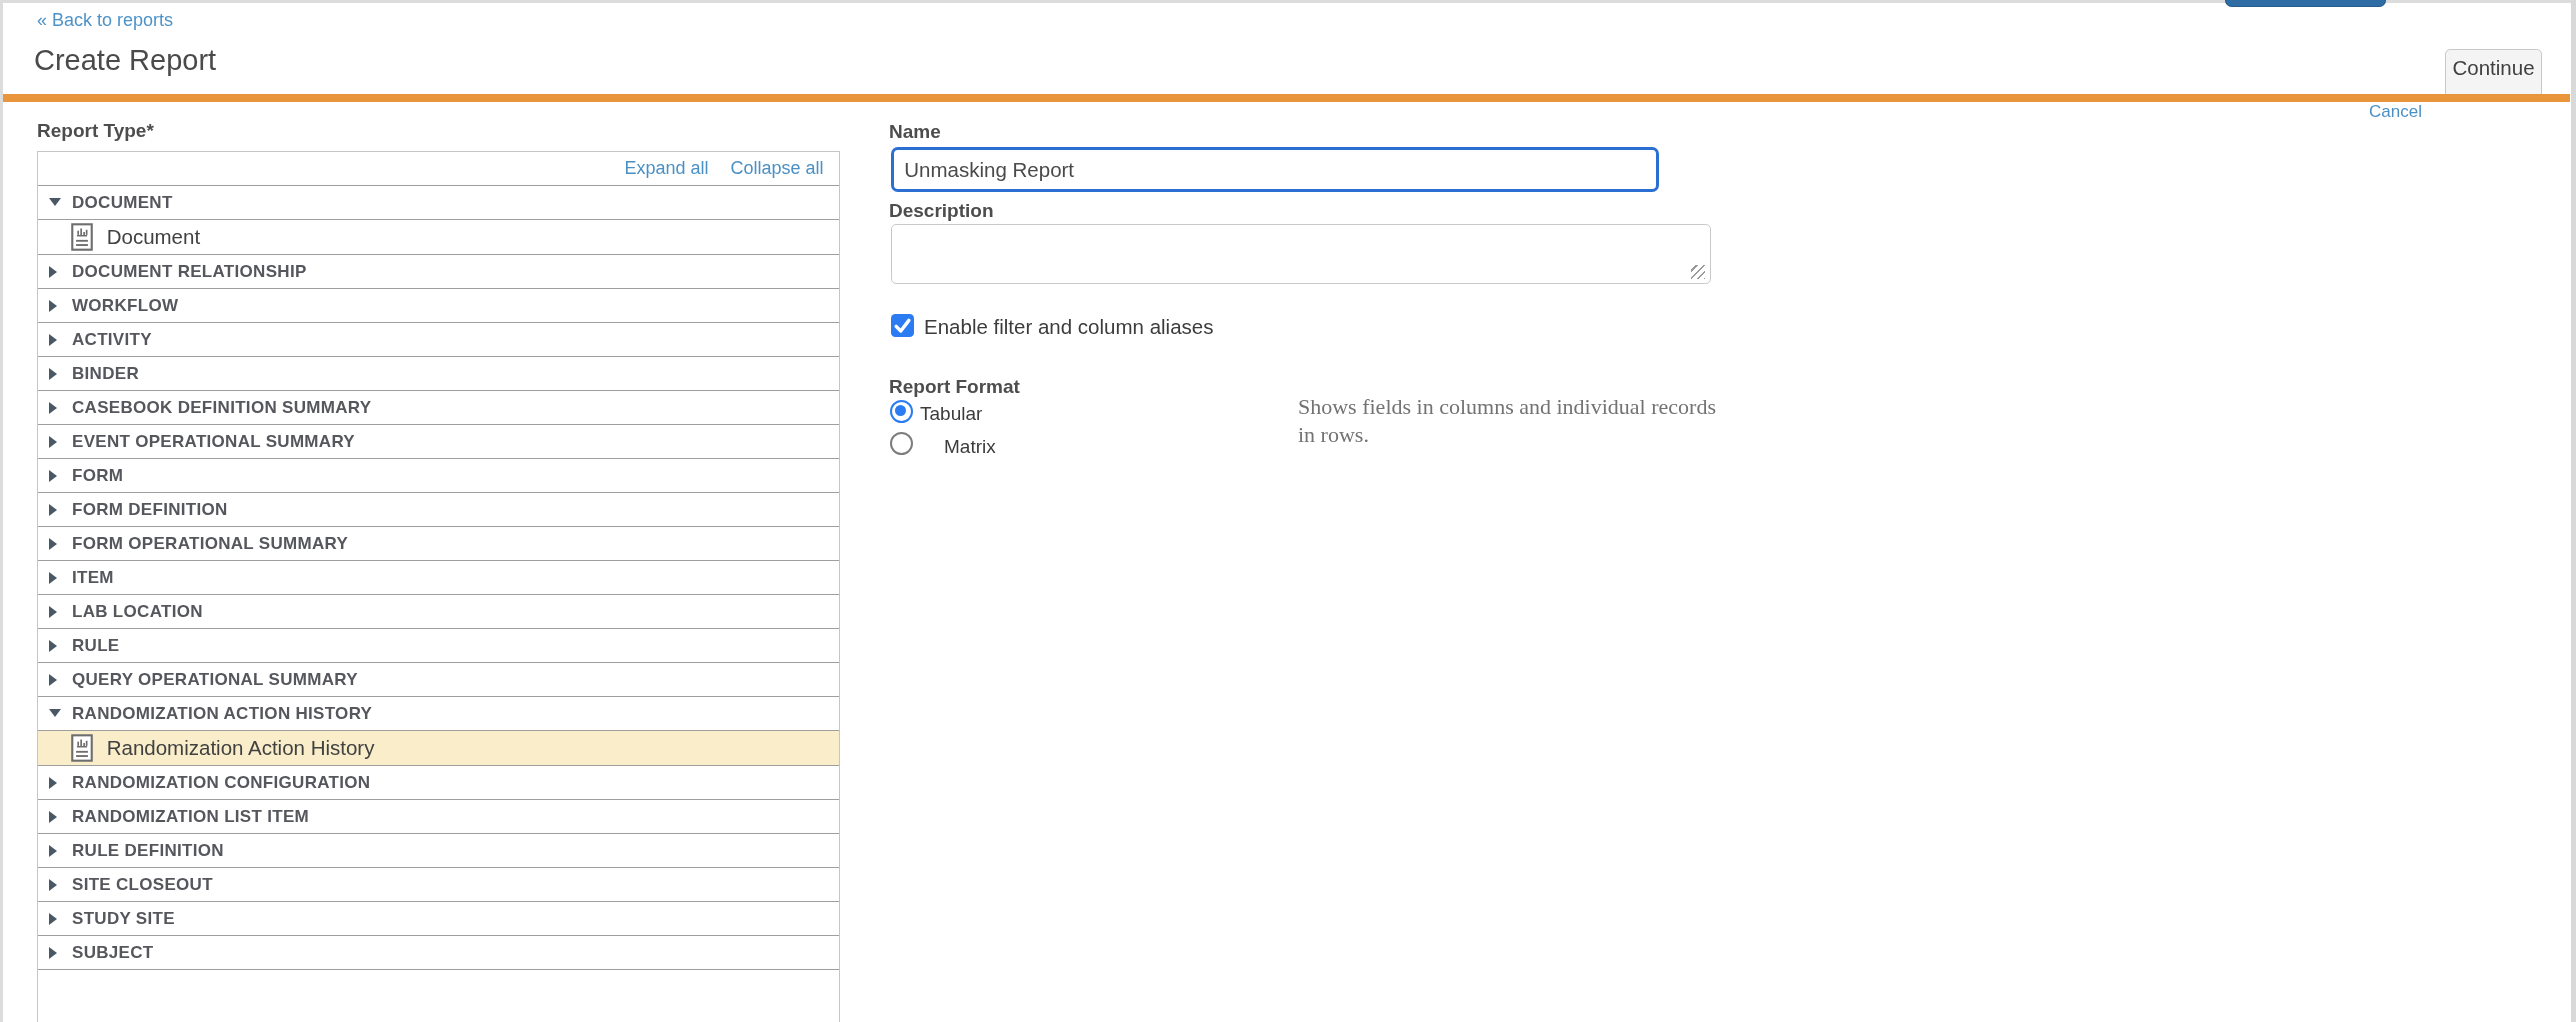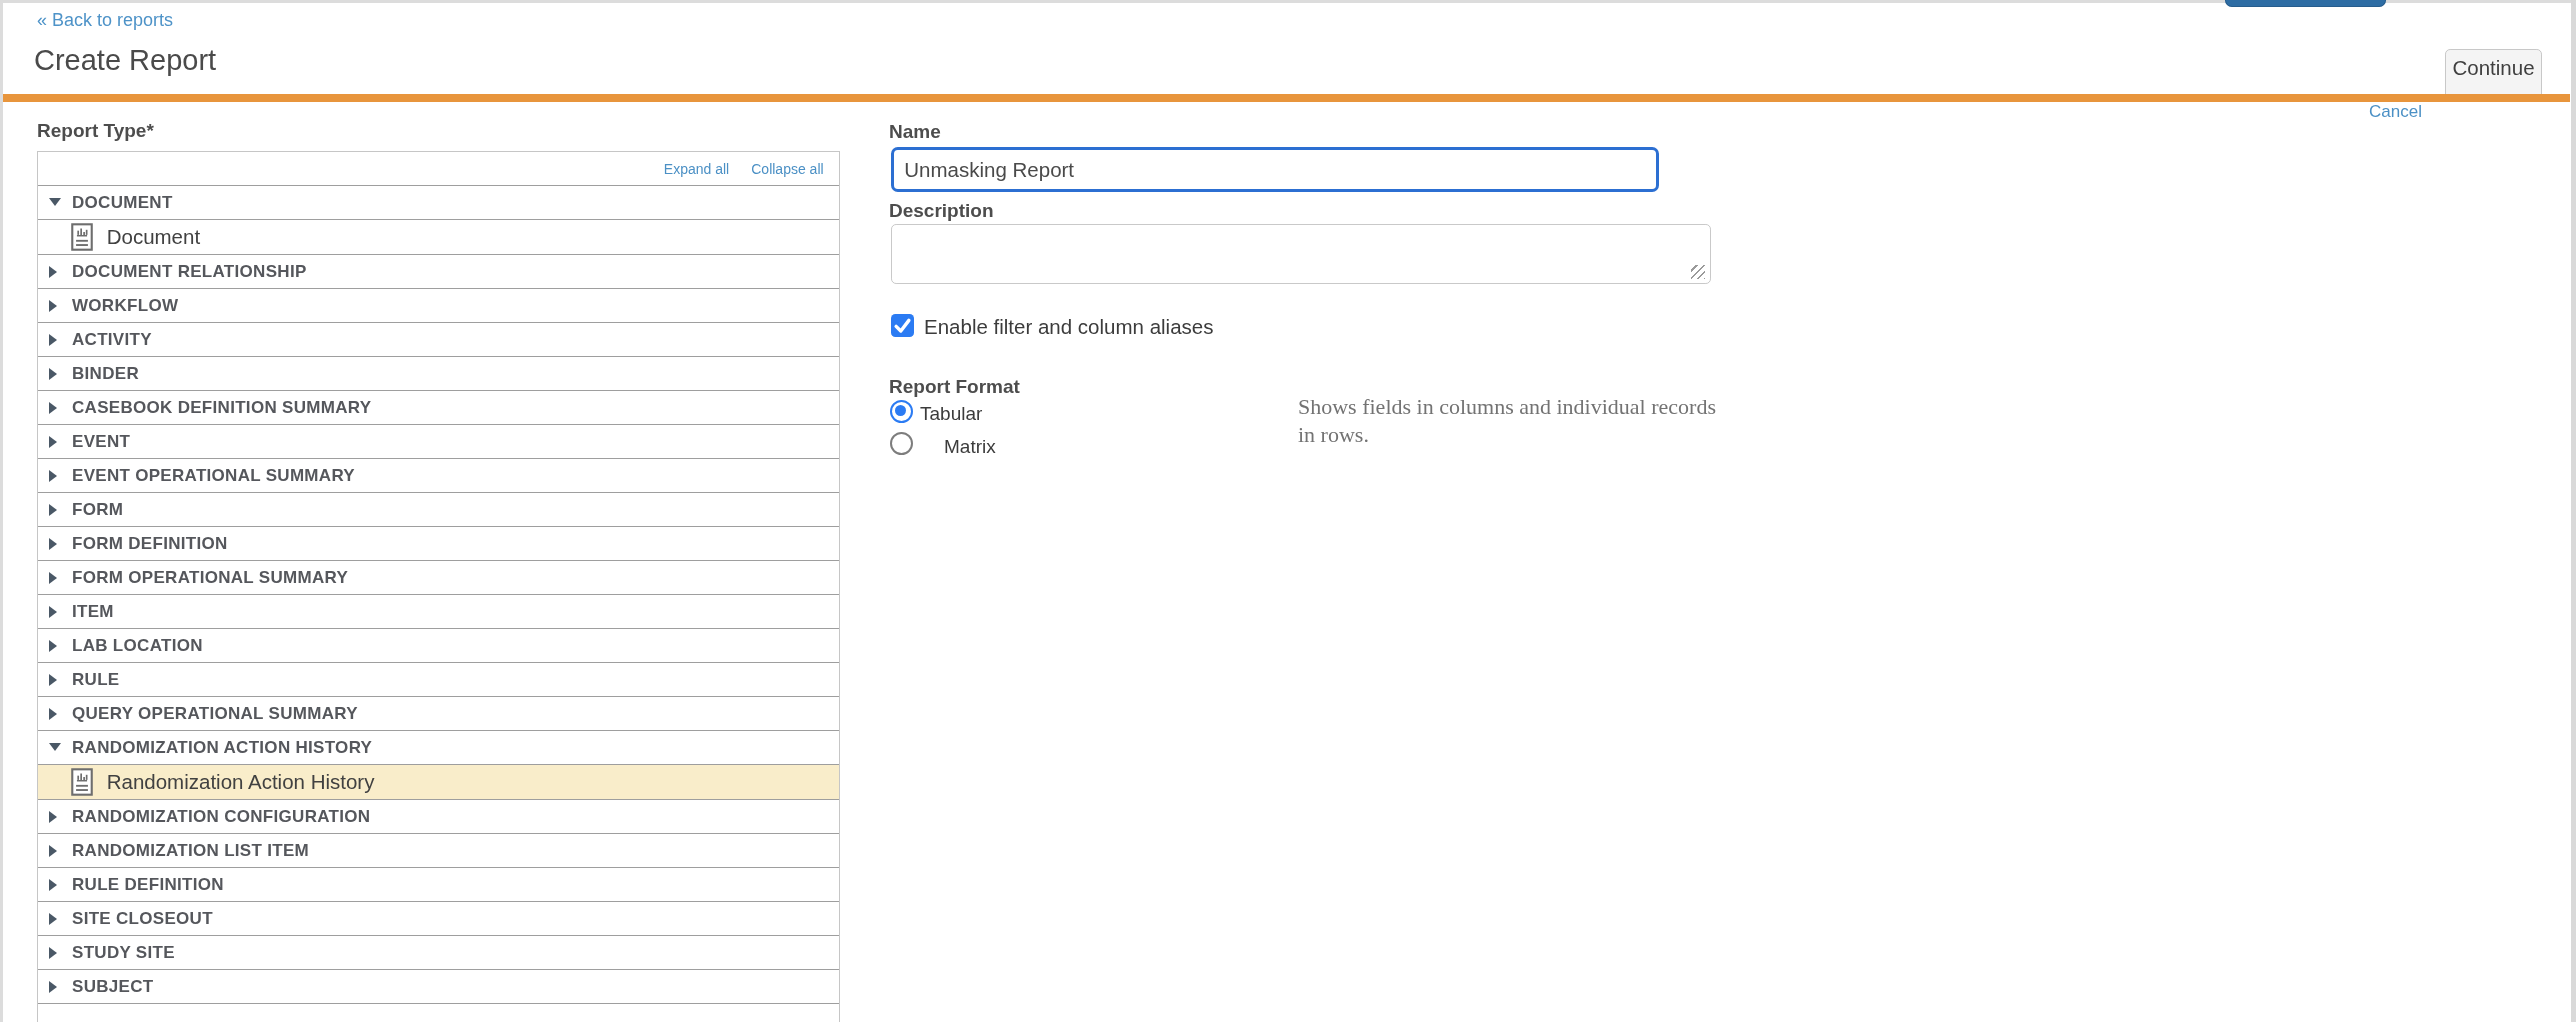--- a/index.html
+++ b/index.html
@@ -24,21 +24,21 @@
                   font-size: 20.5px; color: #3f3f3f; font-family: "Liberation Sans", sans-serif; cursor: pointer;
                   text-align: center; line-height: 36px; }
   .orange-bar { position: absolute; left: 3.4px; top: 94px; width: 2567px; height: 7.7px; background: #e8953c; }
 
   
   .report-type-label { position: absolute; left: 37px; top: 120px; font-size: 19px; font-weight: bold; color: #4d4d4d; }
   .tree-panel { position: absolute; left: 37px; top: 151px; width: 803px; height: 872px;
                 border: 1.7px solid #c6c6c6; background: #ffffff; }
   .tree-toolbar { height: 34px; border-bottom: 1.7px solid #9e9e9e; display: flex; align-items: center;
                   justify-content: flex-end; gap: 22px; padding-right: 15.4px; }
-  .tree-toolbar a { font-size: 14px; color: #4b90c5; text-decoration: none; cursor: pointer; }
+  .tree-toolbar a { font-size: 18px; color: #4b90c5; text-decoration: none; cursor: pointer; }
   .tree-row { position: relative; height: 34px; border-bottom: 1.7px solid #9e9e9e;
               display: flex; align-items: center; cursor: pointer; background: #fff; }
   .tree-row.header { padding-left: 34px; }
   .tree-row.header .hdr-label { font-size: 17px; font-weight: bold; color: #55575c; letter-spacing: 0.3px; }
   .caret { position: absolute; left: 11px; top: 50%; width: 0; height: 0; }
   .caret.right { margin-top: -6px; border-left: 8.5px solid #4a5866;
                  border-top: 6px solid transparent; border-bottom: 6px solid transparent; }
   .caret.down  { margin-top: -4.3px; border-top: 8.5px solid #4a5866;
                  border-left: 6px solid transparent; border-right: 6px solid transparent; }
   .tree-row.child { height: 35px; padding-left: 33px; }
@@ -124,24 +124,20 @@
       <div class="tree-row header">
         <span class="caret right"></span>
         <span class="hdr-label">BINDER</span>
       </div>
       <div class="tree-row header">
         <span class="caret right"></span>
         <span class="hdr-label">CASEBOOK DEFINITION SUMMARY</span>
       </div>
       <div class="tree-row header">
         <span class="caret right"></span>
-        <span class="hdr-label">EVENT</span>
-      </div>
-      <div class="tree-row header">
-        <span class="caret right"></span>
         <span class="hdr-label">EVENT OPERATIONAL SUMMARY</span>
       </div>
       <div class="tree-row header">
         <span class="caret right"></span>
         <span class="hdr-label">FORM</span>
       </div>
       <div class="tree-row header">
         <span class="caret right"></span>
         <span class="hdr-label">FORM DEFINITION</span>
       </div>

